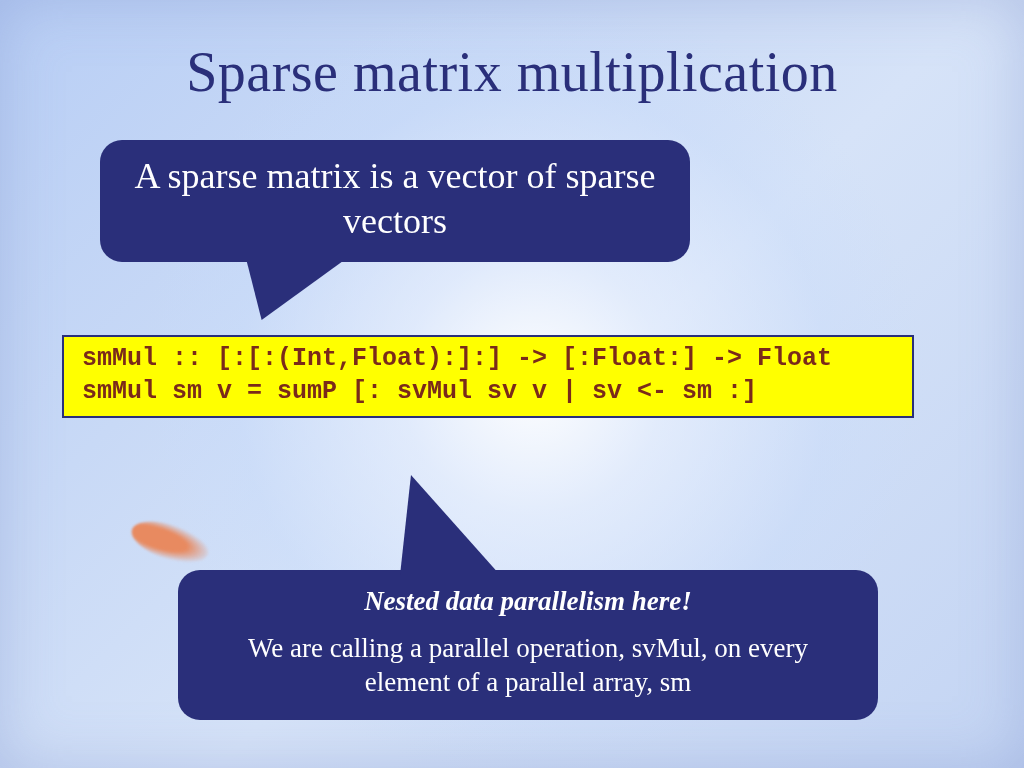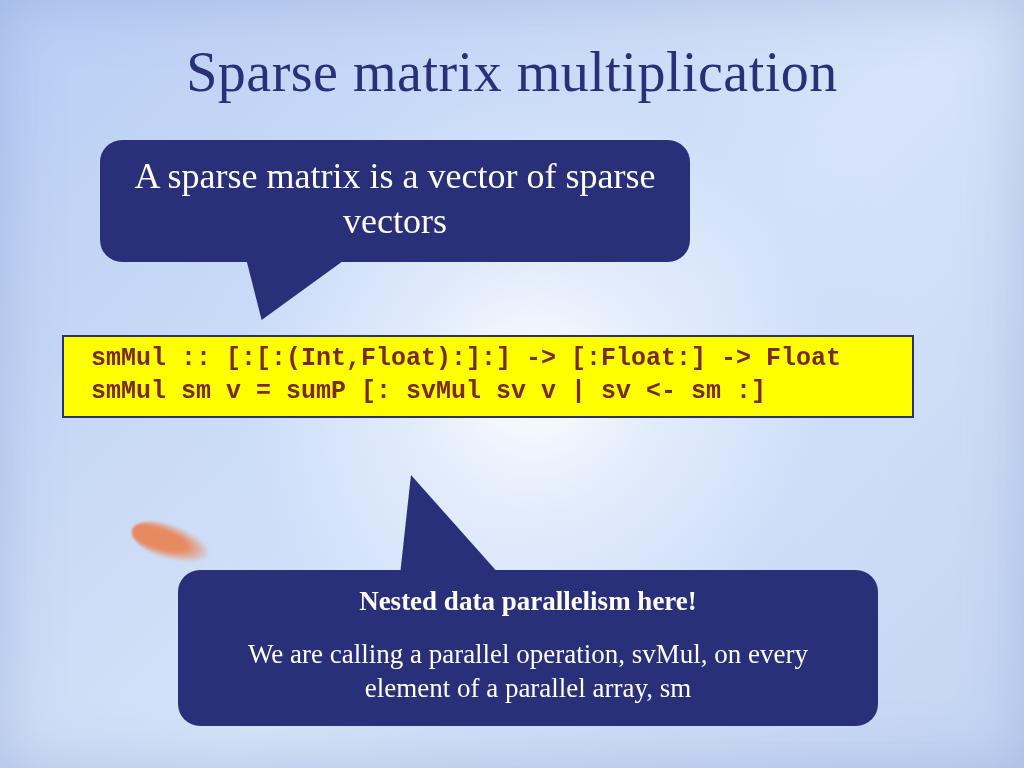--- a/index.html
+++ b/index.html
@@ -58,21 +58,21 @@
   }
 
   
   .codeblock {
     position: absolute;
     top: 335px;
     left: 62px;
     width: 852px;
     background: #ffff00;
     border: 2px solid #2a2f7a;
-    padding: 6px 27px 8px;
+    padding: 6px 18px 8px;
     font-family: "Courier New", Courier, monospace;
     font-size: 25px;
     font-weight: bold;
     color: #7a2a1a;
     line-height: 1.3;
     white-space: pre;
   }
 
   
   .callout-bottom {
@@ -84,21 +84,22 @@
     color: #fff;
     border-radius: 22px;
     padding: 14px 26px 20px;
     font-size: 27px;
     text-align: center;
     line-height: 1.28;
   }
   .callout-bottom .headline {
     font-weight: bold;
     display: block;
-    margin-bottom: 18px;
+    margin-bottom: 12px;
+    font-style: italic;
   }
   .callout-bottom::after {
     content: "";
     position: absolute;
     left: 215px;
     top: -95px;
     width: 0; height: 0;
     border-left: 25px solid transparent;
     border-right: 75px solid transparent;
     border-bottom: 100px solid #2a2f7a;

